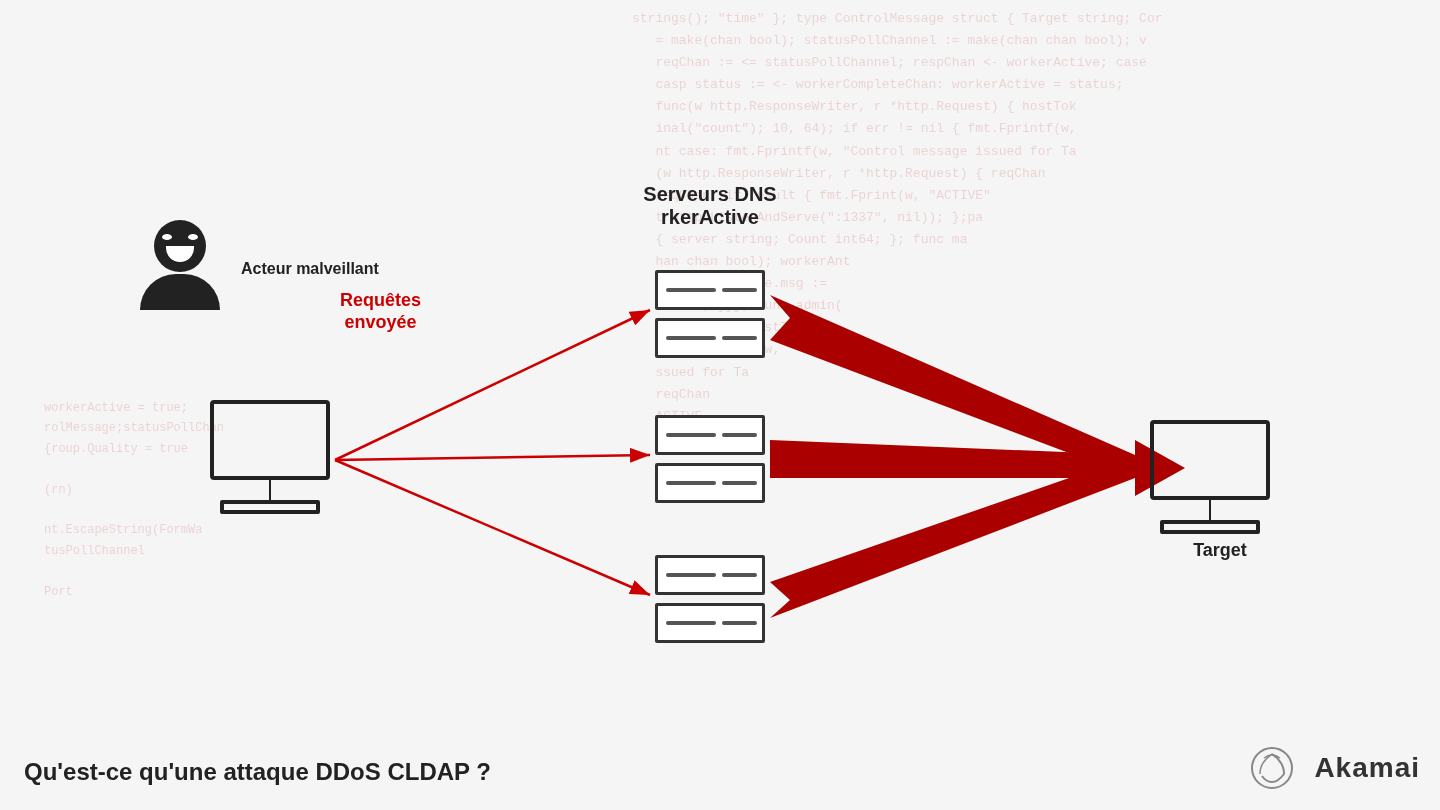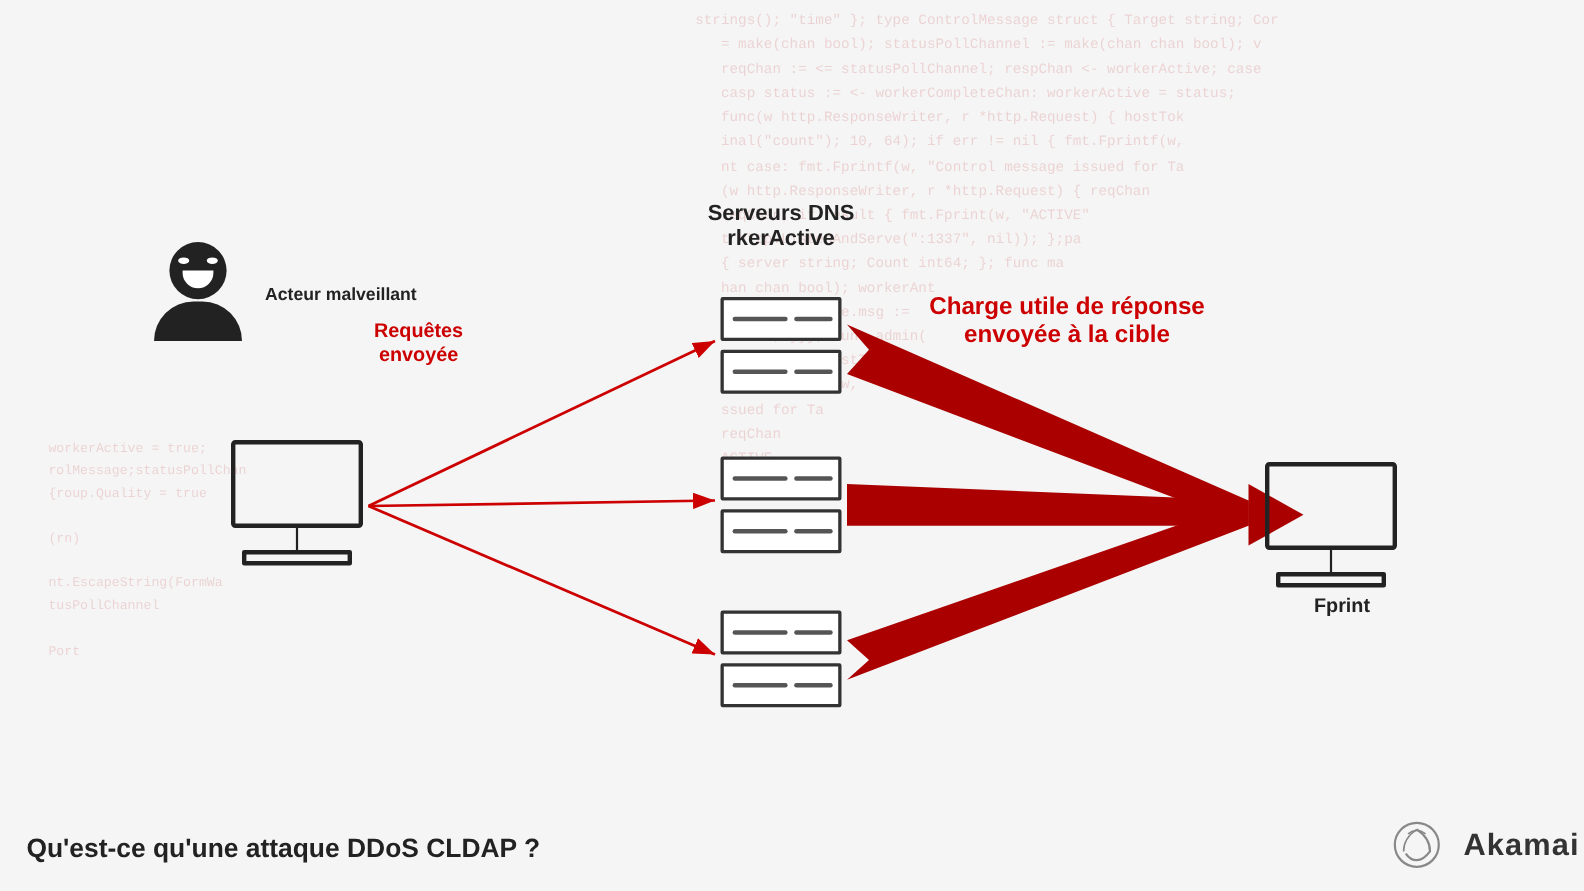--- a/index.html
+++ b/index.html
@@ -56,21 +56,21 @@
       left: 24px;
       font-size: 24px;
       font-weight: 600;
       color: #222;
     }
 
     
     .akamai-logo {
       position: absolute;
       bottom: 20px;
-      right: 4px;
+      right: 20px;
       display: flex;
       align-items: center;
       gap: 20px;
     }
 
     .akamai-circle {
       width: 44px;
       height: 44px;
     }
 
@@ -417,26 +417,25 @@
     <div class="computer-stand"></div>
   </div>
 </div>
 
 <div class="requetes-label">
   <span>Requêtes</span><br>
   <span>envoyée</span>
 </div>
 
 <div class="charge-label">
-  <span>Charge utile de réponse</span><br>
-  <span>envoyée à la cible</span>
+  <br>
 </div>
 
 <div class="cible-label">
-  <span>Fprint</span>
+  <span>Target</span>
 </div>
 
 <div class="bottom-label">Qu'est-ce qu'une attaque DDoS CLDAP ?</div>
 
 <div class="akamai-logo">
   <svg class="akamai-circle" viewBox="0 0 44 44">
     <circle cx="22" cy="22" r="20" fill="none" stroke="#888" stroke-width="2"></circle>
     <path d="M22 8 Q34 16 34 28 Q28 36 22 36 Q16 36 12 30" fill="none" stroke="#888" stroke-width="2"></path>
     <path d="M22 8 Q10 16 10 28" fill="none" stroke="#888" stroke-width="1.5"></path>
     <path d="M14 12 Q22 6 30 12" fill="none" stroke="#888" stroke-width="1.5"></path>

